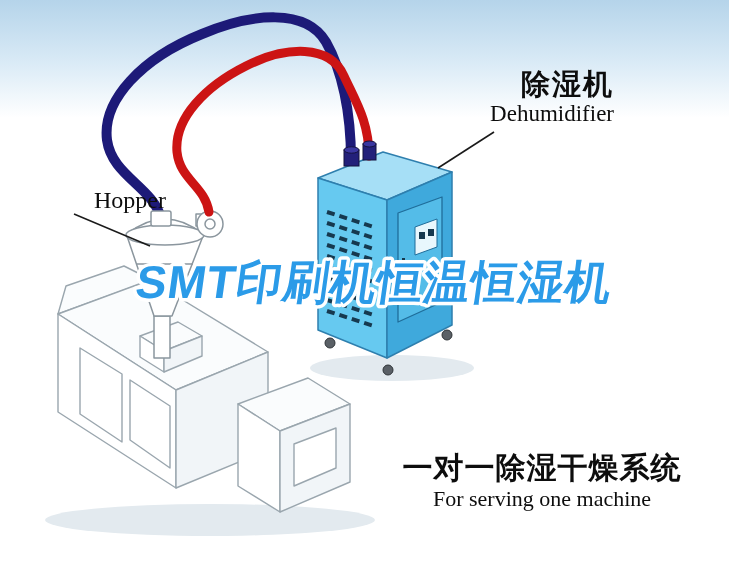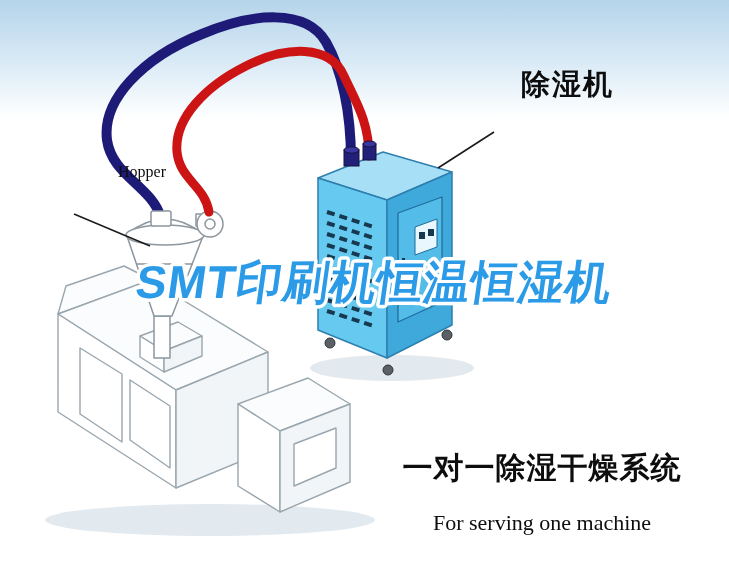--- a/index.html
+++ b/index.html
@@ -44,21 +44,21 @@
   .pipe-red  { stroke:var(--pipe-red, #cc1414); stroke-width:9;  fill:none; stroke-linecap:round; }
 
   .callout-line { stroke:#1a1a1a; stroke-width:1.6; }
 
   
   .callout { position:absolute; text-align:right; }
   .label-cn { font-weight:bold; font-size:29px; letter-spacing:2px; color:#0d0d0d; line-height:1.15; }
   .label-en { font-family:"Liberation Serif", serif; font-size:23px; color:#0d0d0d; line-height:1.1; }
   .caption { position:absolute; text-align:center; }
   .caption-cn { font-weight:bold; font-size:30px; letter-spacing:1px; color:#0d0d0d; line-height:1.2; }
-  .caption-en { font-family:"Liberation Serif", serif; font-size:22px; color:#0d0d0d; margin-top:24px; }
+  .caption-en { font-family:"Liberation Serif", serif; font-size:22px; color:#0d0d0d; margin-top:0; }
 
   .watermark-text {
     font-family:"Liberation Sans", sans-serif;
     font-weight:bold;
     font-size:46px;
     letter-spacing:1px;
     fill:var(--watermark-blue, #2b9be8);
     stroke:#ffffff; stroke-width:7; stroke-linejoin:round;
     paint-order:stroke fill;
   }
@@ -139,24 +139,25 @@
     </g>
 
     <line class="callout-line" x1="494" y1="132" x2="438" y2="168"></line>
     <line class="callout-line" x1="74" y1="214" x2="150" y2="246"></line>
 
     <text class="watermark-text" transform="translate(372,298) skewX(-8)" x="0" y="0" text-anchor="middle">SMT印刷机恒温恒湿机</text>
   </svg>
 
   <div class="callout" style="left:446px; top:68px; width:168px;">
     <div class="label-cn">除湿机</div>
+    <div class="label-en">Dehumidifier</div>
   </div>
 
   <div class="callout" style="left:36px; top:163px; width:130px;">
-    <div class="label-en" style="font-size:16px;">Hopper</div>
+    <div class="label-en" style="font-size:24px;margin-top:24px;">Hopper</div>
   </div>
 
   <div class="caption" style="left:394px; top:450px; width:296px;">
     <div class="caption-cn">一对一除湿干燥系统</div>
     <div class="caption-en">For serving one machine</div>
   </div>
 
 </div>
 
 </body></html>

